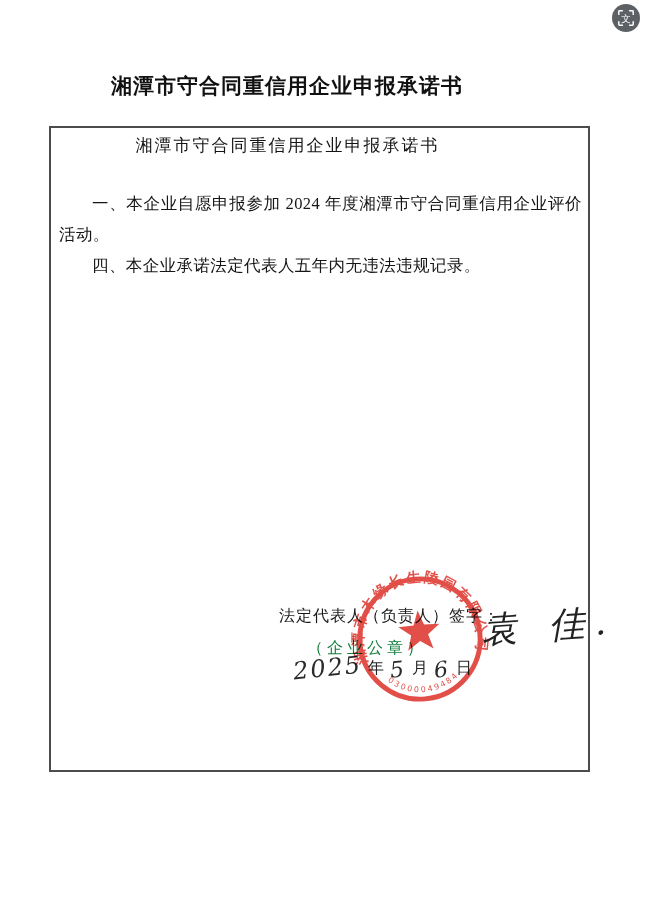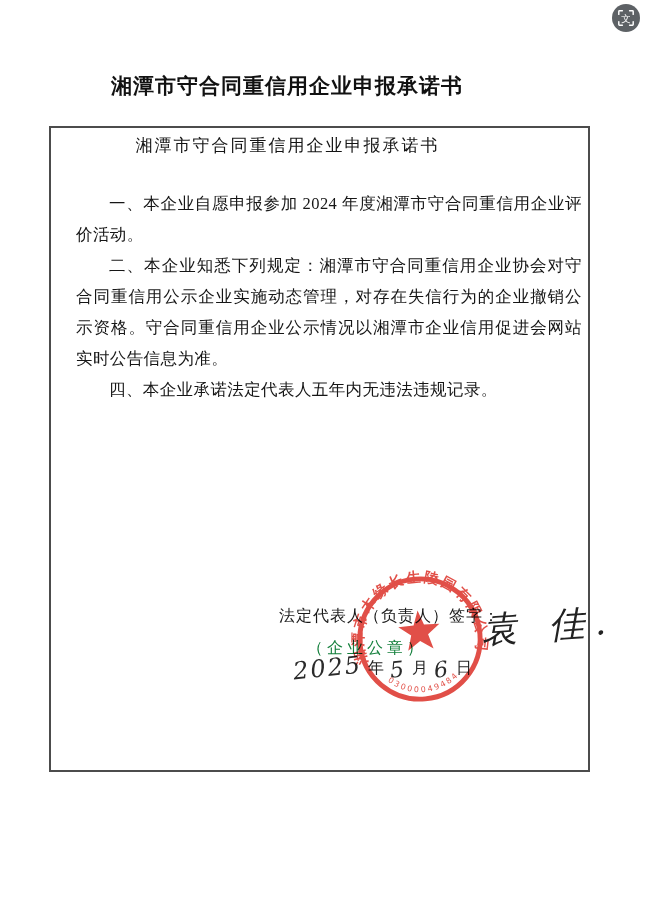--- a/index.html
+++ b/index.html
@@ -32,21 +32,21 @@
     position:absolute; left:49px; top:126px;
     width:541px; height:646px;
     border:2px solid #4c4c4c; background:#fff;
   }
   .box-title {
     padding-top:6px; width:100%;
     text-align:center; padding-right:64px;
     font-size:17px; letter-spacing:2px; color:#141414;
   }
   .paragraphs {
-    margin-top:31px; padding:0 6px 0 25px;
+    margin-top:31px; padding:0 6px 0 8px;
   }
   .paragraphs p {
     font-size:16.5px; line-height:31px;
     text-align:justify; text-indent:33px;
     letter-spacing:0.4px; color:#161616;
   }
 
   
   .sig-label {
     position:absolute; left:228px; top:478px;
@@ -101,21 +101,20 @@
 </div>
 
 <h1 class="doc-title">湘潭市守合同重信用企业申报承诺书</h1>
 
 <div class="box">
 
   <div class="box-title">湘潭市守合同重信用企业申报承诺书</div>
 
   <div class="paragraphs">
     <p>一、本企业自愿申报参加 2024 年度湘潭市守合同重信用企业评价活动。</p>
-    <p>二、本企业知悉下列规定：湘潭市守合同重信用企业协会对守合同重信用公示企业实施动态管理，对存在失信行为的企业撤销公示资格。守合同重信用企业公示情况以湘潭市企业信用促进会网站实时公告信息为准。</p>
     <p>四、本企业承诺法定代表人五年内无违法违规记录。</p>
   </div>
 
   <div class="sig-label">法定代表人（负责人）签字：</div>
   <div class="seal-note">（企业公章）</div>
 
   <div class="date-row">
     <span class="hand">2025</span>
     <span class="printed">年</span>
     <span class="hand d2">5</span>

